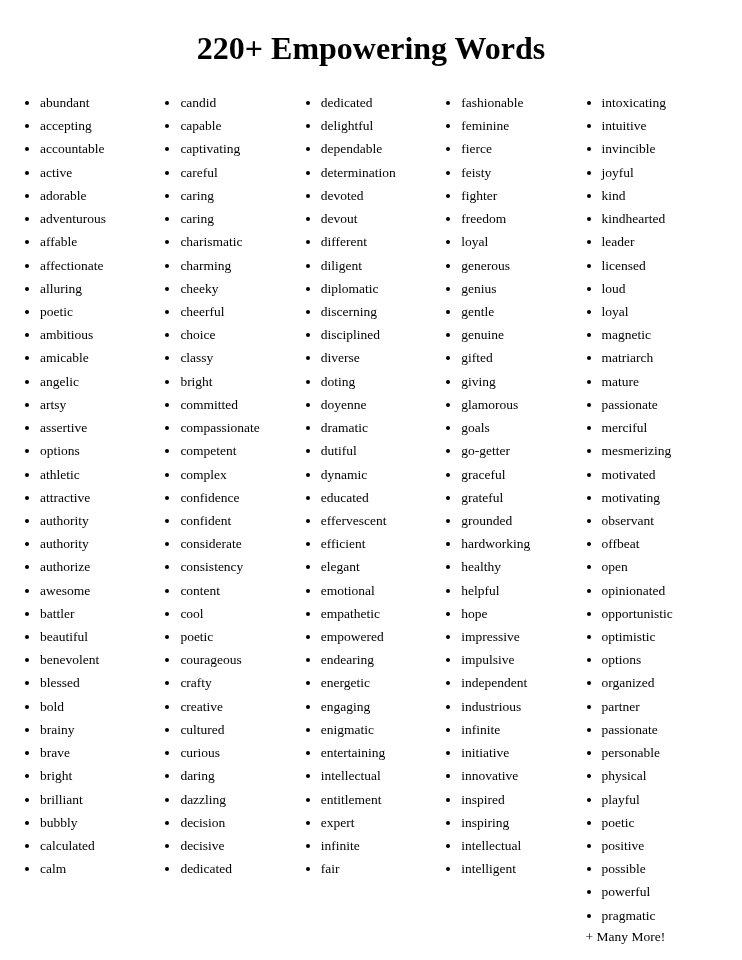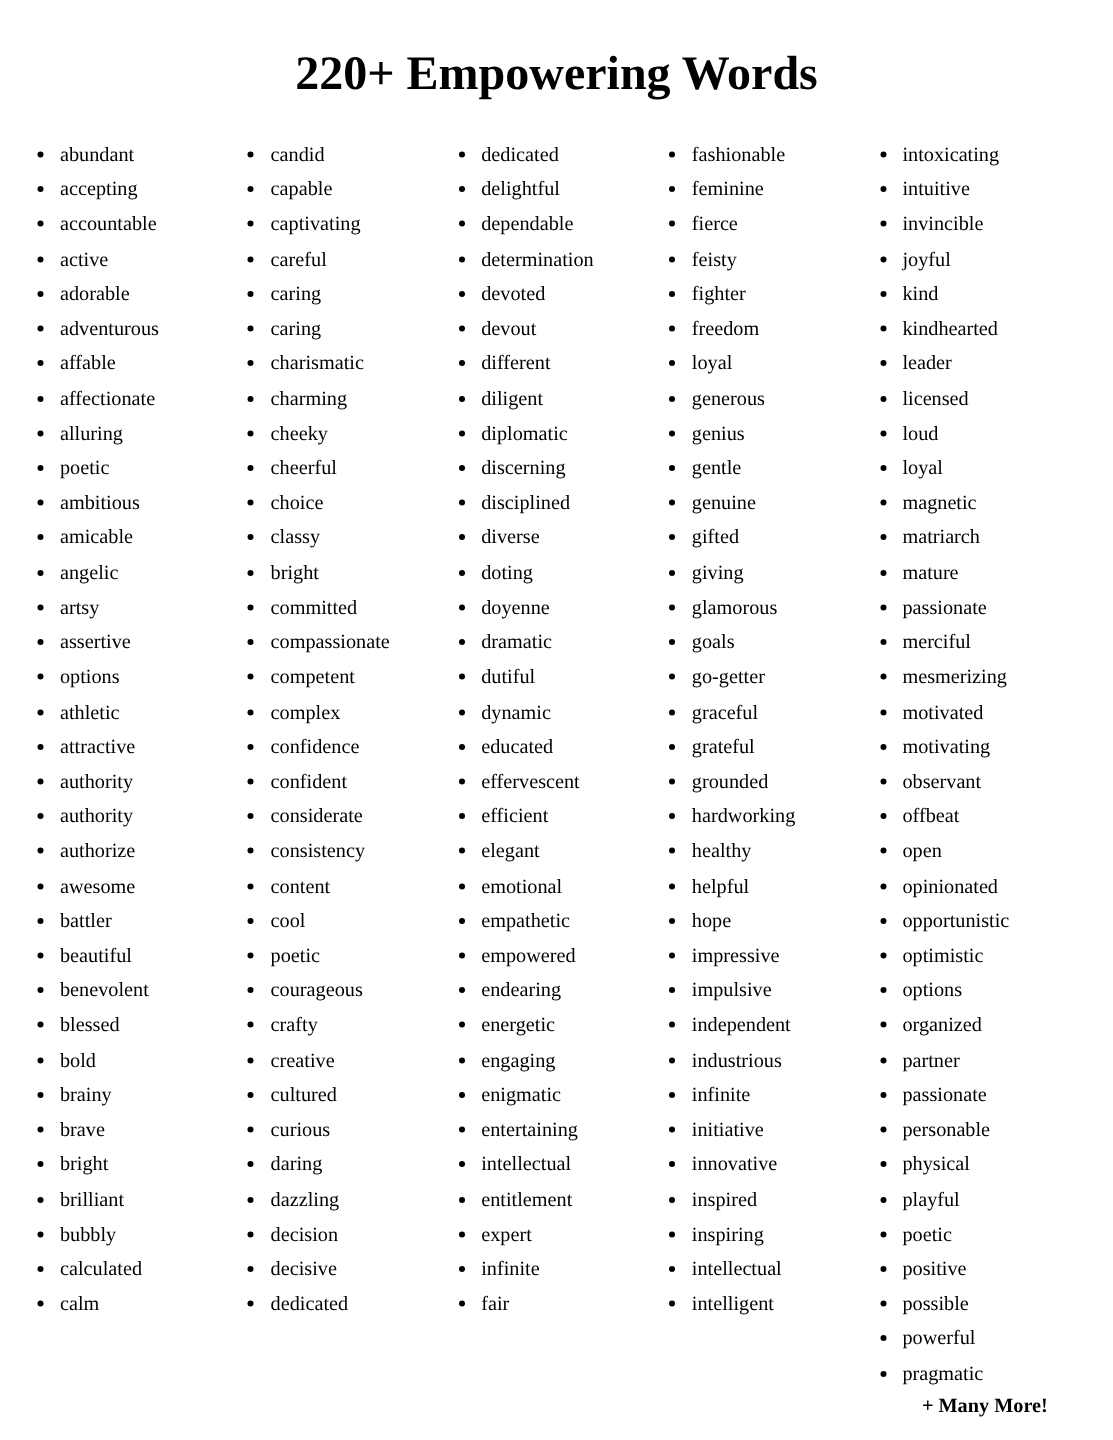--- a/index.html
+++ b/index.html
@@ -30,23 +30,22 @@
       list-style: disc;
       padding-left: 16px;
     }
     ul li {
       font-size: 13.5px;
       line-height: 1.72;
       color: #000;
     }
     .more {
       font-size: 13.5px;
-      font-weight: bold;
+      font-weight: normal;
       margin-top: 2px;
-      margin-left: 29px;
     }
   </style>
 </head>
 <body>
 
 <h1>220+ Empowering Words</h1>
 
 <div class="columns-wrapper">
 
 <div class="col">

